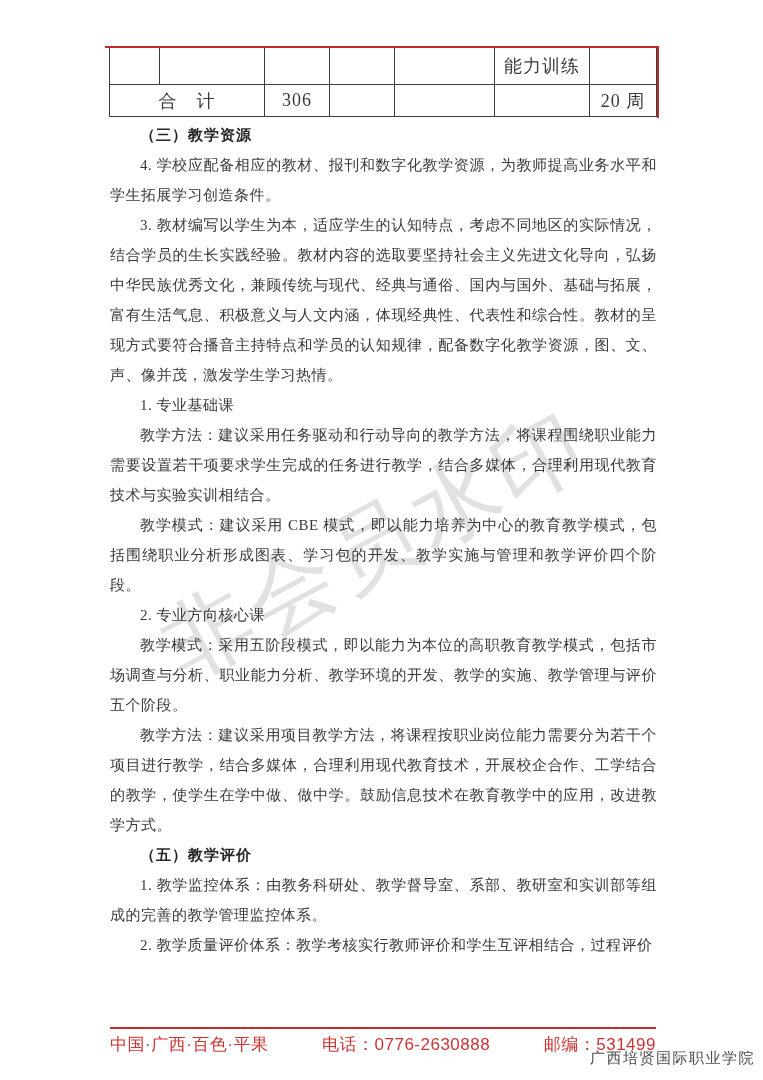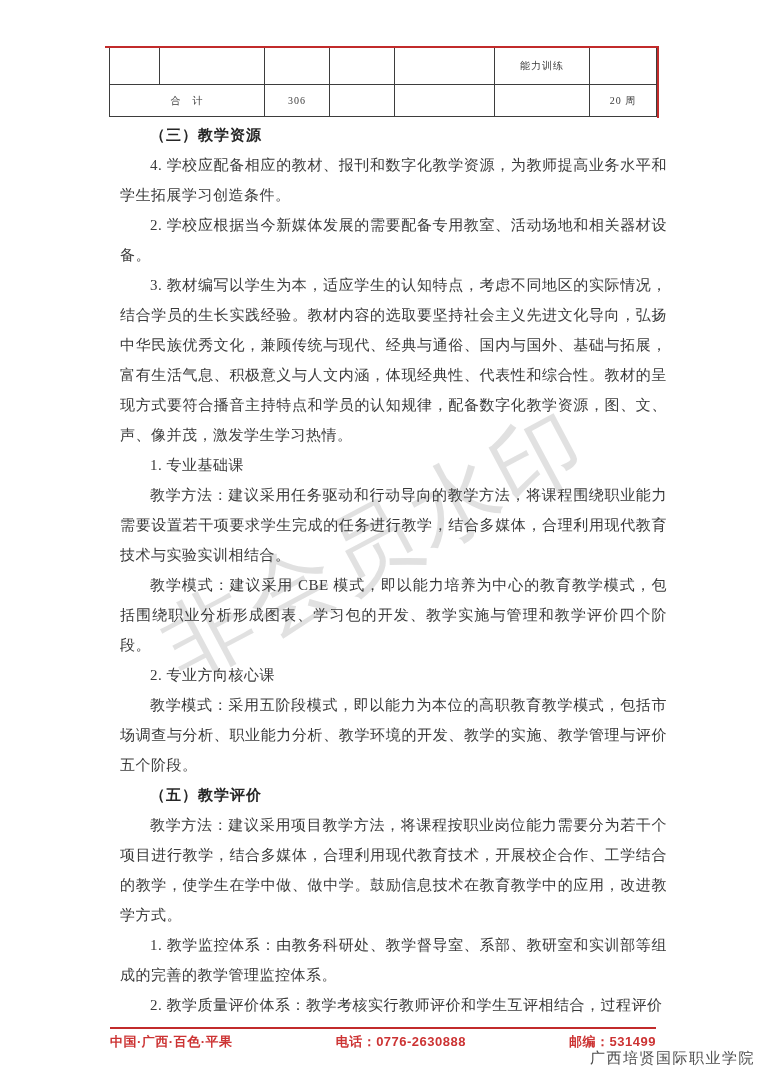--- a/index.html
+++ b/index.html
@@ -26,42 +26,42 @@
     font-size:88px;letter-spacing:5px;white-space:nowrap;
     color:rgba(128,128,128,0.24);
     font-family:"Liberation Sans","DejaVu Sans",sans-serif;
     pointer-events:none;z-index:1;
   }
   
   .table-wrap{position:absolute;left:109px;top:47px;width:548px;z-index:2;}
   table.sched{border-collapse:collapse;width:100%;table-layout:fixed;}
   table.sched td{
     border:1px solid var(--table_border);
-    font-size:10px;color:var(--body_text);
+    font-size:18px;color:var(--body_text);
     text-align:center;vertical-align:middle;padding:0;
     letter-spacing:1px;overflow:hidden;white-space:nowrap;
   }
   tr.row-1 td{height:36px;}
   tr.row-2 td{height:31px;}
   .red-top{position:absolute;left:-4px;right:-2px;top:-1px;height:2px;background:var(--accent_red);}
   .red-right{position:absolute;right:-2px;top:-1px;bottom:-1px;width:2px;background:var(--accent_red);}
   
   .doc-body{
-    position:absolute;left:120px;top:120px;width:547px;z-index:2;
+    position:absolute;left:110px;top:120px;width:547px;z-index:2;
     font-size:15px;line-height:30px;letter-spacing:0.5px;
     text-align:justify;color:var(--body_text);
   }
   .blk{margin:0;text-indent:2em;}
   .blk.heading{font-weight:bold;color:#262626;letter-spacing:1px;}
   
   .footer-line{position:absolute;left:110px;top:1027px;width:546px;height:2px;background:var(--accent_red);z-index:2;}
   .footer-row{
     position:absolute;left:110px;top:1033px;width:546px;z-index:2;
     display:flex;justify-content:space-between;align-items:center;
-    font-size:13px;font-weight:bold;color:var(--footer_red);
+    font-size:17px;font-weight:normal;color:var(--footer_red);
     font-family:"Liberation Sans","DejaVu Sans",sans-serif;
     letter-spacing:0.5px;
   }
   .footer-institution{
     position:absolute;right:8px;top:1049px;z-index:2;
     font-size:15px;color:var(--institution_text);letter-spacing:1.5px;
     font-family:"Liberation Sans","DejaVu Sans",sans-serif;
   }
 </style>
 </head>
@@ -102,29 +102,28 @@
           </tr>
         </tbody>
     </table>
     <div class="red-top"></div>
     <div class="red-right"></div>
   </div>
 
   <div class="doc-body">
       <p class="blk heading">（三）教学资源</p>
       <p class="blk para">4. 学校应配备相应的教材、报刊和数字化教学资源，为教师提高业务水平和学生拓展学习创造条件。</p>
-      <p class="blk para">2. 学校应根据当今新媒体发展的需要配备专用教室、活动场地和相关器材设备。</p>
       <p class="blk para">3. 教材编写以学生为本，适应学生的认知特点，考虑不同地区的实际情况，结合学员的生长实践经验。教材内容的选取要坚持社会主义先进文化导向，弘扬中华民族优秀文化，兼顾传统与现代、经典与通俗、国内与国外、基础与拓展，富有生活气息、积极意义与人文内涵，体现经典性、代表性和综合性。教材的呈现方式要符合播音主持特点和学员的认知规律，配备数字化教学资源，图、文、声、像并茂，激发学生学习热情。</p>
       <p class="blk para">1. 专业基础课</p>
       <p class="blk para">教学方法：建议采用任务驱动和行动导向的教学方法，将课程围绕职业能力需要设置若干项要求学生完成的任务进行教学，结合多媒体，合理利用现代教育技术与实验实训相结合。</p>
       <p class="blk para">教学模式：建议采用 CBE 模式，即以能力培养为中心的教育教学模式，包括围绕职业分析形成图表、学习包的开发、教学实施与管理和教学评价四个阶段。</p>
       <p class="blk para">2. 专业方向核心课</p>
       <p class="blk para">教学模式：采用五阶段模式，即以能力为本位的高职教育教学模式，包括市场调查与分析、职业能力分析、教学环境的开发、教学的实施、教学管理与评价五个阶段。</p>
+      <p class="blk para">教学方法：建议采用项目教学方法，将课程按职业岗位能力需要分为若干个项目进行教学，结合多媒体，合理利用现代教育技术，开展校企合作、工学结合的教学，使学生在学中做、做中学。鼓励信息技术在教育教学中的应用，改进教学方式。</p>
       <p class="blk heading">（五）教学评价</p>
-      <p class="blk para">教学方法：建议采用项目教学方法，将课程按职业岗位能力需要分为若干个项目进行教学，结合多媒体，合理利用现代教育技术，开展校企合作、工学结合的教学，使学生在学中做、做中学。鼓励信息技术在教育教学中的应用，改进教学方式。</p>
       <p class="blk para">1. 教学监控体系：由教务科研处、教学督导室、系部、教研室和实训部等组成的完善的教学管理监控体系。</p>
       <p class="blk para">2. 教学质量评价体系：教学考核实行教师评价和学生互评相结合，过程评价</p>
     </div>
 
   <div class="footer-line"></div>
   <div class="footer-row">
     <span>中国·广西·百色·平果</span>
     <span>电话：0776-2630888</span>
     <span>邮编：531499</span>
   </div>

